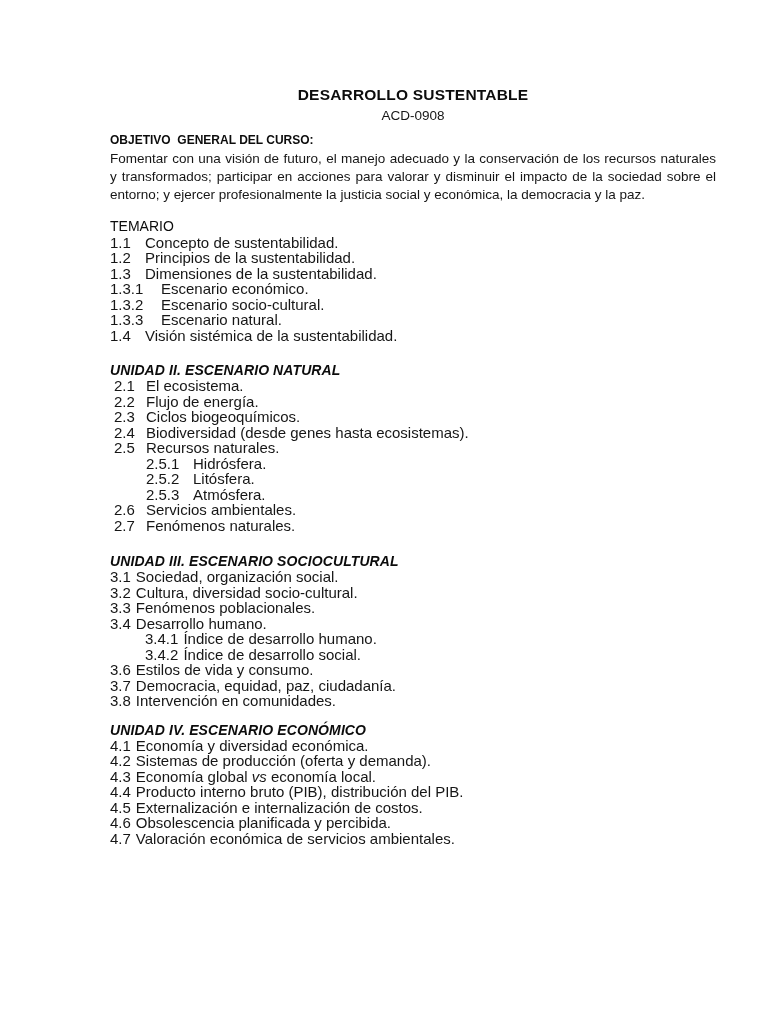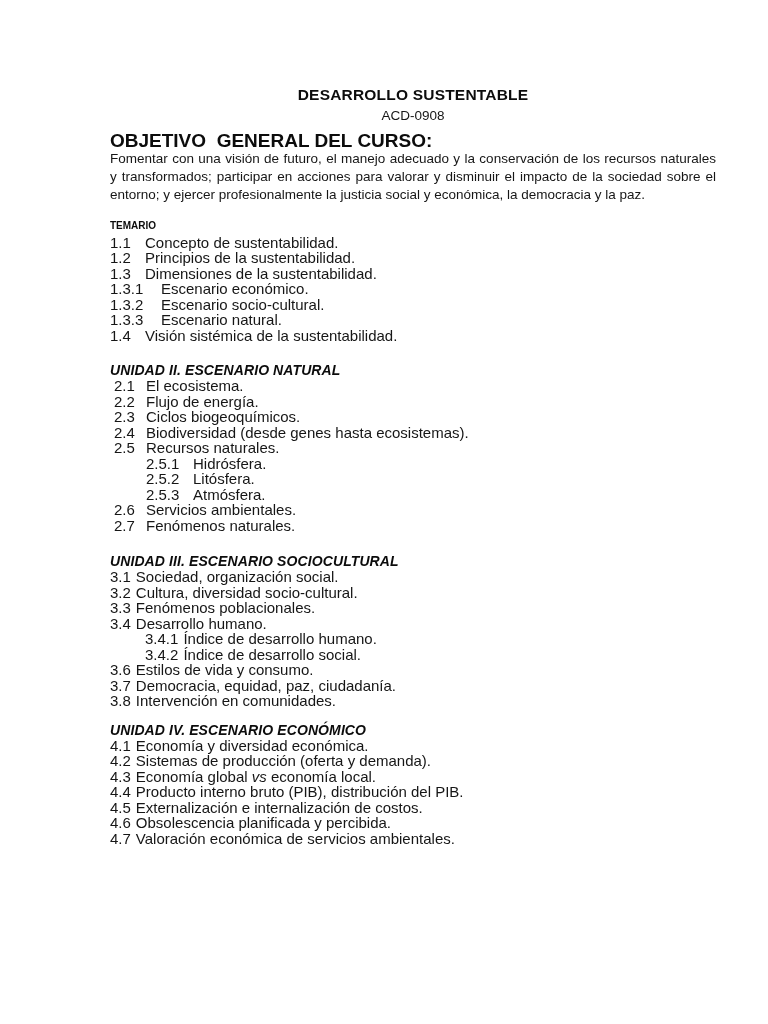--- a/index.html
+++ b/index.html
@@ -33,38 +33,38 @@
   }
   .code {
     text-align: center;
     font-size: 13.5px;
     line-height: 17px;
     margin-top: 3px;
   }
   .obj-heading {
     margin: 0;
     margin-top: 8px;
-    font-size: 19px;
+    font-size: 12px;
     font-weight: bold;
     line-height: 17px;
     white-space: pre-wrap;
     color: #0c0c0c;
   }
   .obj-text {
     margin: 1px 0 0 0;
     font-size: 13.5px;
     line-height: 18px;
     text-align: justify;
     text-justify: inter-word;
   }
   .temario-heading {
     margin: 0;
     margin-top: 14px;
-    font-size: 10px;
-    font-weight: bold;
+    font-size: 14px;
+    font-weight: normal;
     line-height: 16.5px;
     color: #0c0c0c;
   }
   .unit-heading {
     margin: 0;
     font-size: 14px;
     font-weight: bold;
     font-style: italic;
     line-height: 16px;
     letter-spacing: 0.1px;

